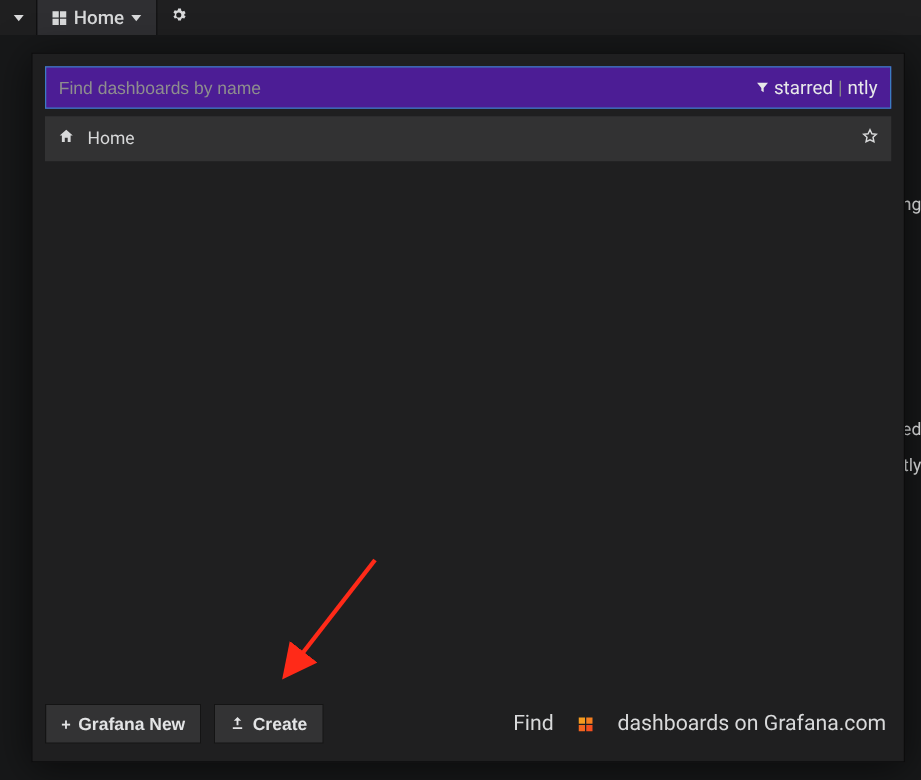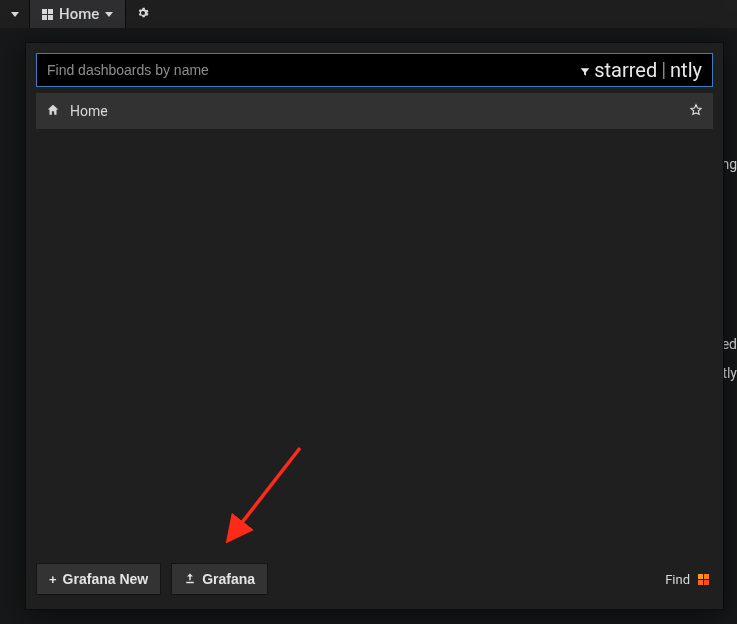--- a/index.html
+++ b/index.html
@@ -80,21 +80,21 @@
     background: #1f1f20;
     border: 1px solid #0c0c0c;
     box-shadow: 0 4px 30px rgba(0,0,0,0.6);
     display: flex;
     flex-direction: column;
   }
   .search-wrap {
     margin: 10px 10px 6px 10px;
     position: relative;
     border: 1px solid #3b7dc1;
-    background: #000000;
+    background: #4c1d95;
     height: 34px;
     display: flex;
     align-items: center;
   }
   .search-input {
     flex: 1;
     background: transparent;
     border: none;
     outline: none;
     color: #d8d9da;
@@ -102,21 +102,21 @@
     padding: 0 10px;
     height: 100%;
     caret-color: #d8d9da;
   }
   .search-input::placeholder { color: #8e8e8e; }
   .search-right {
     display: flex;
     align-items: center;
     gap: 4px;
     padding-right: 10px;
-    font-size: 20px;
+    font-size: 15px;
     color: #e7e8e9;
   }
   .filter-icon svg { width: 10px; height: 10px; }
   .search-right .link { cursor: pointer; }
   .search-right .sep { color: #888; }
 
   .dash-list {
     margin: 0 10px;
   }
   .dash-item {
@@ -150,24 +150,24 @@
     cursor: pointer;
     display: inline-flex;
     align-items: center;
     gap: 6px;
   }
   .plus-icon { font-size: 13px; font-weight: 900; }
   .upload-icon svg { width: 12px; height: 12px; }
   .footer .spacer { flex: 1; }
   .footer-link {
     color: #d8d9da;
-    font-size: 13px;
+    font-size: 17px;
     display: inline-flex;
     align-items: center;
-    gap: 8px;
+    gap: 20px;
   }
   .grafana-logo {
     display: inline-grid;
     grid-template-columns: 5px 5px;
     grid-template-rows: 5px 5px;
     gap: 1px;
   }
   .grafana-logo span:nth-child(1){background:#f59b1f;}
   .grafana-logo span:nth-child(2){background:#f57e1f;}
   .grafana-logo span:nth-child(3){background:#f5661f;}
@@ -249,31 +249,32 @@
     <button class="btn">
       <span class="plus-icon">+</span>
       <span>Grafana New</span>
     </button>
     <button class="btn">
       <span class="upload-icon">
         <svg viewBox="0 0 16 16" fill="#e3e4e5">
             <path d="M8 2l4 4H9v5H7V6H4l4-4zM3 13h10v2H3v-2z"></path>
           </svg>
       </span>
-      <span>Grafana</span>
+      <span>Create</span>
     </button>
     <span class="spacer"></span>
     <a class="footer-link">
       <span>Find</span>
       <span class="grafana-logo">
           <span></span>
           <span></span>
           <span></span>
           <span></span>
         </span>
+      <span>dashboards on Grafana.com</span>
     </a>
   </div>
 
 </div>
 
 <svg class="arrow" viewBox="0 0 120 120">
   <defs>
     <marker id="ah" markerWidth="8" markerHeight="8" refX="6" refY="4" orient="auto">
       <path d="M0,0 L8,4 L0,8 z" fill="#ff2a18"></path>
     </marker>

